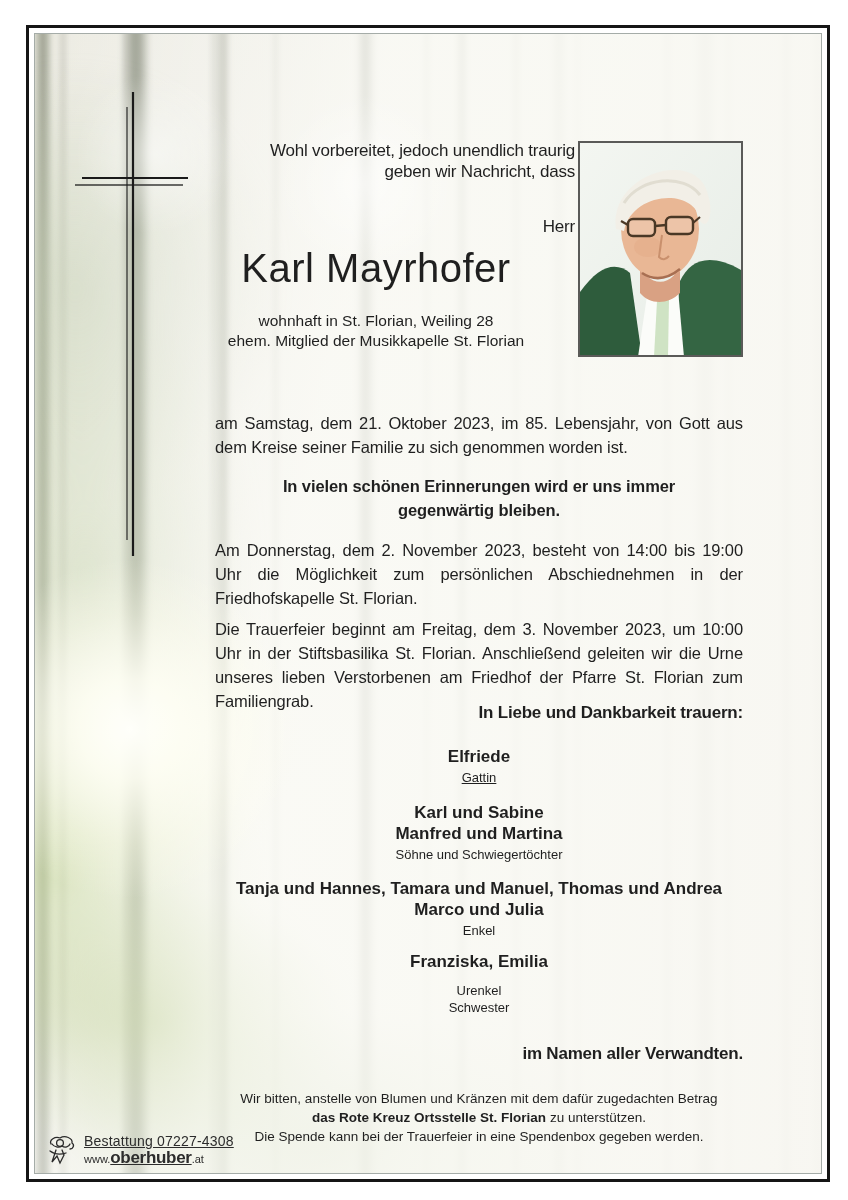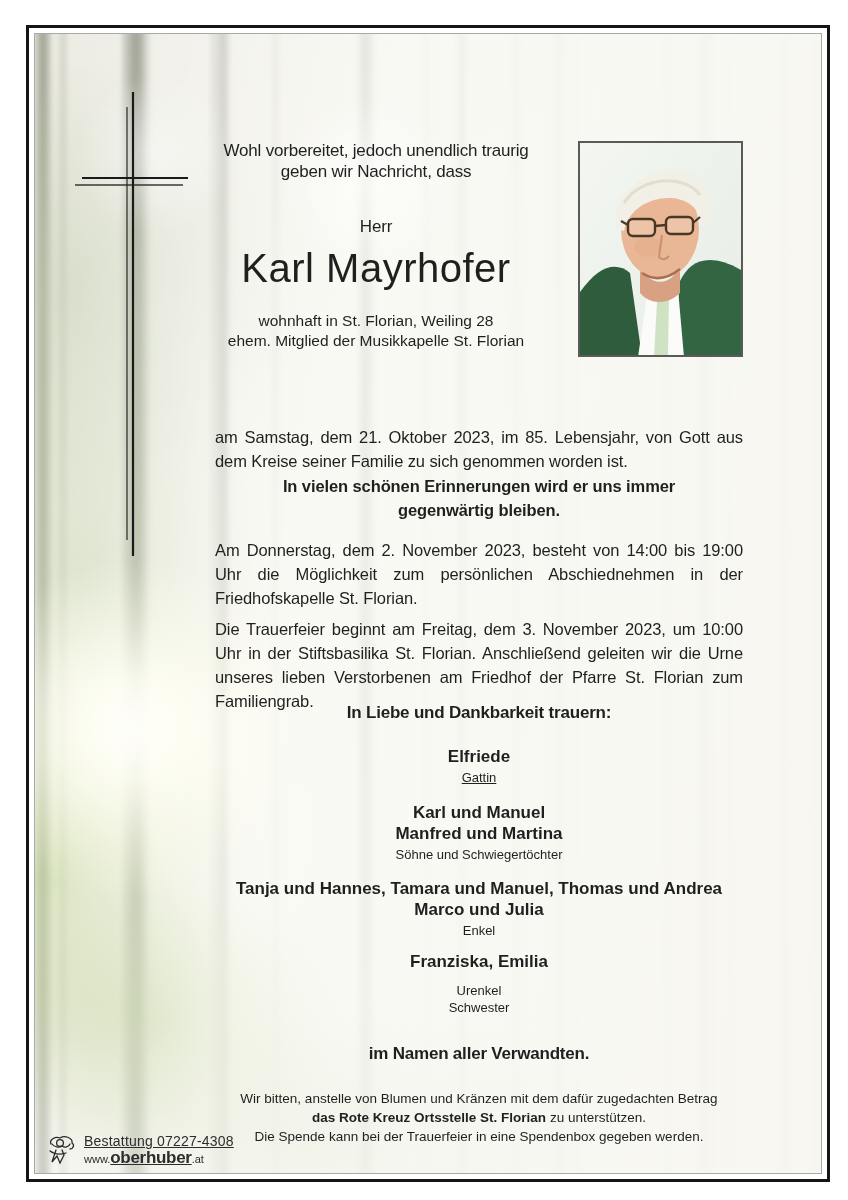--- a/index.html
+++ b/index.html
@@ -39,21 +39,21 @@
       radial-gradient(circle at 330px 150px,rgba(255,255,255,0.55) 0px,transparent 90px),
       radial-gradient(circle at 120px 120px,rgba(255,255,255,0.5) 0px,transparent 80px),
       linear-gradient(100deg,rgba(255,255,255,0) 0%,rgba(255,255,255,0.30) 16%,rgba(253,253,249,0.74) 36%,rgba(250,250,245,0.90) 58%,rgba(248,247,242,0.93) 100%);
   }
   .abs{position:absolute;}
   .center{text-align:center;}
   .justify{text-align:justify;}
   .bold{font-weight:bold;}
   .intro-col{left:177px;width:398px;}
   .body-col{left:215px;width:528px;}
-  .t17{font-size:17px;line-height:21px;letter-spacing:-0.2px;}
+  .t17{font-size:17px;line-height:21px;letter-spacing:-0.2px;text-align:right;}
   .t16{font-size:16.5px;line-height:24px;letter-spacing:-0.1px;}
   .t15{font-size:15.5px;line-height:20px;}
   .t13{font-size:13px;line-height:16px;}
   .t14{font-size:13.5px;line-height:19px;}
   .name-line{font-size:40px;line-height:44px;letter-spacing:0.5px;font-weight:500;}
   .names{font-size:17px;line-height:21px;font-weight:bold;}
   .photo-frame{left:578px;top:141px;width:161px;height:212px;border:2px solid #5a5a58;background:#eef1ec;}
   .logo-row{left:46px;top:1134px;display:flex;align-items:center;gap:6px;color:#2c2c2c;}
   .logo-text{line-height:1;}
   .logo-line1{font-size:14px;letter-spacing:0.2px;text-decoration:underline;}
@@ -118,40 +118,40 @@
     <path d="M44,60 C60,34 104,30 120,52" fill="none" stroke="#dcd8cc" stroke-width="3" opacity="0.8"></path>
 
     <rect x="48" y="76" width="27" height="17" rx="5" fill="rgba(255,255,255,0.18)" stroke="#4a3826" stroke-width="2.4"></rect>
     <rect x="86" y="74" width="27" height="17" rx="5" fill="rgba(255,255,255,0.18)" stroke="#4a3826" stroke-width="2.4"></rect>
     <line x1="75" y1="83" x2="86" y2="82" stroke="#4a3826" stroke-width="2.4"></line>
     <line x1="48" y1="82" x2="41" y2="78" stroke="#4a3826" stroke-width="2.2"></line>
     <line x1="113" y1="80" x2="120" y2="74" stroke="#4a3826" stroke-width="2.2"></line>
   </svg>
 </div>
 
-<div class="abs body-col justify t16" style="top:425px;">am Samstag, dem 21. Oktober 2023, im 85. Lebensjahr, von Gott aus dem Kreise seiner Familie zu sich genommen worden ist.</div>
+<div class="abs body-col justify t16" style="top:411px;">am Samstag, dem 21. Oktober 2023, im 85. Lebensjahr, von Gott aus dem Kreise seiner Familie zu sich genommen worden ist.</div>
 
 <div class="abs body-col center t16 bold" style="top:474px;">
   <div>In vielen schönen Erinnerungen wird er uns immer</div>
   <div>gegenwärtig bleiben.</div>
 </div>
 
 <div class="abs body-col justify t16" style="top:538px;">Am Donnerstag, dem 2. November 2023, besteht von 14:00 bis 19:00 Uhr die Möglichkeit zum persönlichen Abschiednehmen in der Friedhofskapelle St. Florian.</div>
 
 <div class="abs body-col justify t16" style="top:617px;">Die Trauerfeier beginnt am Freitag, dem 3. November 2023, um 10:00 Uhr in der Stiftsbasilika St. Florian. Anschließend geleiten wir die Urne unseres lieben Verstorbenen am Friedhof der Pfarre St. Florian zum Familiengrab.</div>
 
 <div class="abs body-col center t17 bold" style="top:702px;">In Liebe und Dankbarkeit trauern:</div>
 
 <div class="abs body-col center" style="top:746px;">
   <div class="names">Elfriede</div>
   <div class="t13" style="margin-top:3px;text-decoration:underline;">Gattin</div>
 </div>
 
 <div class="abs body-col center" style="top:802px;">
-  <div class="names">Karl und Manuel</div>
+  <div class="names">Karl und Sabine</div>
   <div class="names">Manfred und Martina</div>
   <div class="t13" style="margin-top:3px;">Söhne und Schwiegertöchter</div>
 </div>
 
 <div class="abs body-col center" style="top:878px;">
   <div class="names">Tanja und Hannes, Tamara und Manuel, Thomas und Andrea</div>
   <div class="names">Marco und Julia</div>
   <div class="t13" style="margin-top:3px;">Enkel</div>
 </div>
 

